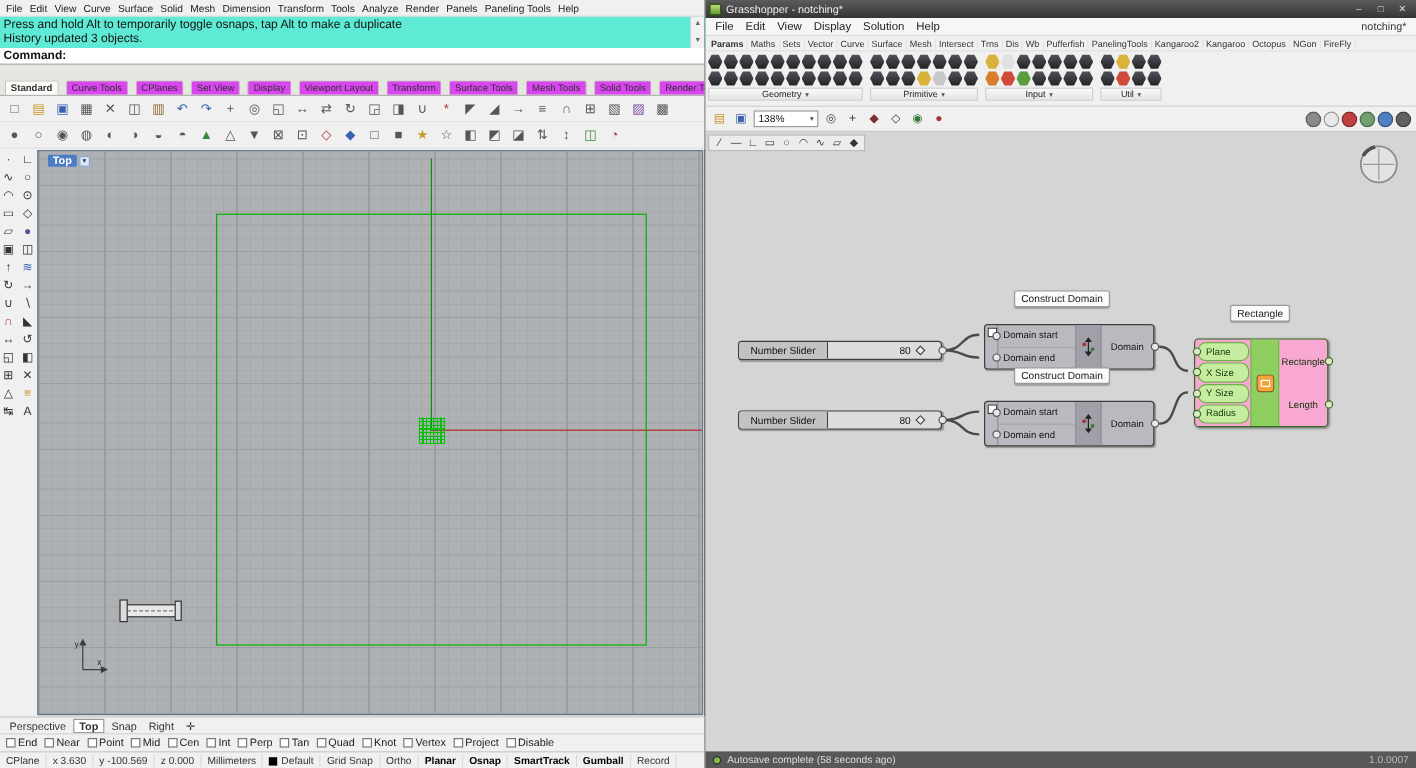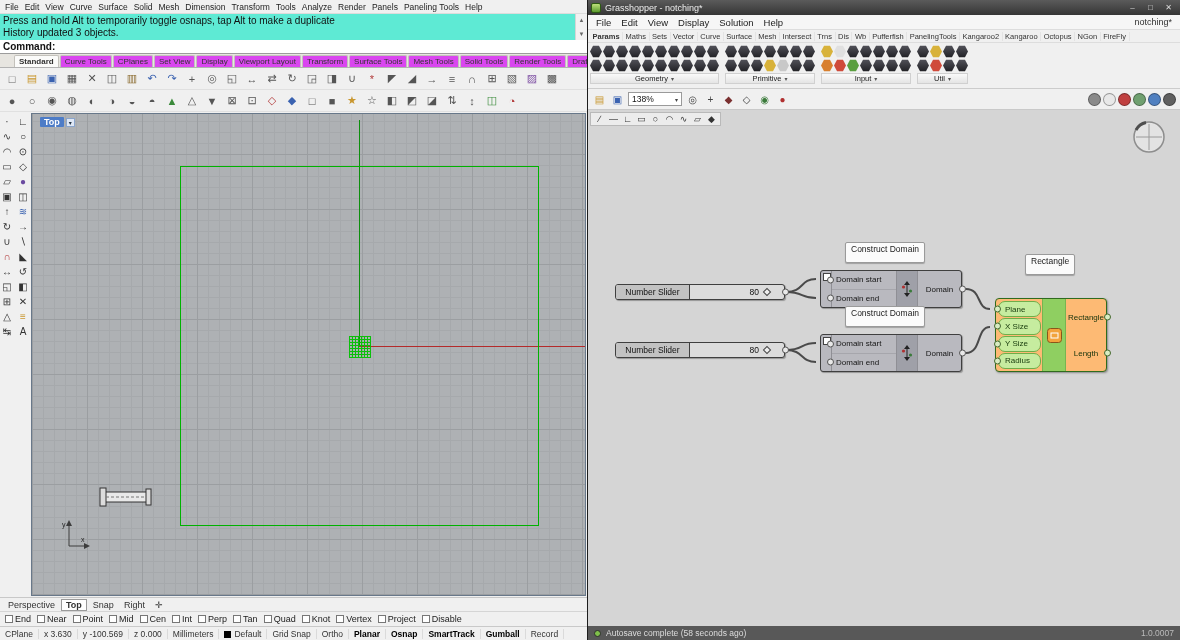--- a/index.html
+++ b/index.html
@@ -9,21 +9,21 @@
 
   
   #rhino{width:588px;height:640px;display:flex;flex-direction:column;background:#f0f0f0;border-right:1px solid #1d1d1d;}
   .r-titlebar{height:13px;background:#2e2e2e;color:#b9b9b9;font-size:8px;display:flex;align-items:center;gap:4px;padding:0 4px;flex:0 0 auto;}
   .r-appicon{width:8px;height:8px;border-radius:1px;background:linear-gradient(#f3f3f3,#8d8d8d);flex:0 0 auto;}
   .r-menubar{height:14px;background:#f0f0f0;display:flex;align-items:center;font-size:8.5px;color:#222;padding:0 2px;border-bottom:1px solid #dcdcdc;flex:0 0 auto;white-space:nowrap;}
   .r-menubar span{padding:0 3px;}
   .r-command{position:relative;height:26px;background:#5eead4;font-size:10px;line-height:12px;color:#111;padding:1px 14px 0 3px;flex:0 0 auto;overflow:hidden;}
   .r-scroll{position:absolute;right:0;top:0;width:12px;height:100%;background:#f1f1f1;border-left:1px solid #d5d5d5;display:flex;flex-direction:column;justify-content:space-between;align-items:center;font-size:6px;color:#666;}
   .r-prompt{height:14px;background:#fff;border-bottom:1px solid #9c9c9c;font-size:10px;font-weight:bold;color:#111;padding:1px 3px;flex:0 0 auto;}
-  .r-tabs{height:14px;background:#e7e5e0;display:flex;align-items:flex-end;gap:1px;padding:0 14px;border-bottom:1px solid #b2b2b2;font-size:8px;flex:0 0 auto;white-space:nowrap;overflow:hidden;}
+  .r-tabs{height:26px;background:#e7e5e0;display:flex;align-items:flex-end;gap:6px;padding:0 4px;border-bottom:1px solid #b2b2b2;font-size:8px;flex:0 0 auto;white-space:nowrap;overflow:hidden;}
   .r-tabs span{padding:1px 4px;background:#d946ef;border:1px solid #c3c1bb;border-bottom:none;border-radius:2px 2px 0 0;color:#333;}
   .r-tabs span.active{background:#fbfbfa;font-weight:bold;}
   .r-toolbar{height:22px;background:#f0f0f0;display:flex;align-items:center;gap:2px;padding:0 3px;border-bottom:1px solid #e0e0e0;flex:0 0 auto;overflow:hidden;}
   .ticon{width:18px;height:18px;display:flex;align-items:center;justify-content:center;font-size:11px;border-radius:2px;flex:0 0 auto;}
   .r-main{flex:1 1 auto;display:flex;min-height:0;}
   #r-sidebar{width:30px;background:#f0f0f0;display:grid;grid-template-columns:repeat(2,15px);align-content:start;gap:1px;padding-top:2px;flex:0 0 auto;}
   .sicon{width:14px;height:14px;display:flex;align-items:center;justify-content:center;font-size:10px;color:#444;}
   .r-viewport{flex:1 1 auto;position:relative;margin:1px;border:1px solid #68788a;overflow:hidden;
     background:
       repeating-linear-gradient(90deg,#9b9ea1 0 1px,transparent 1px 55px),
@@ -74,37 +74,37 @@
   .gt-icon{width:15px;height:15px;display:flex;align-items:center;justify-content:center;font-size:10px;flex:0 0 auto;}
   .zoombox{width:54px;height:14px;border:1px solid #9a9a9a;background:#fff;display:flex;align-items:center;justify-content:space-between;font-size:8.5px;color:#111;padding:0 3px;flex:0 0 auto;}
   .zoombox .zarr{font-size:6px;color:#444;}
   .gt-right{margin-left:auto;display:flex;gap:2px;align-items:center;}
   .ball{width:13px;height:13px;border-radius:50%;border:1px solid rgba(0,0,0,.35);flex:0 0 auto;}
   .g-canvas{flex:1 1 auto;position:relative;background:#d5d5d5;overflow:hidden;min-height:0;}
   .sketchbar{position:absolute;left:2px;top:2px;height:14px;background:#ececec;border:1px solid #b9b9b9;display:flex;align-items:center;gap:1px;padding:0 2px;z-index:6;}
   .sk{width:13px;text-align:center;font-size:9px;color:#333;}
   .wires{position:absolute;left:0;top:0;width:100%;height:100%;z-index:1;}
   .compass{position:absolute;right:12px;top:8px;z-index:2;}
-  .nlabel{position:absolute;z-index:3;background:#fbfbfb;border:1px solid #9a9a9a;border-radius:2px;height:21px;line-height:12px;font-size:8.5px;color:#222;padding:0 5px;white-space:nowrap;box-shadow:0 1px 1px rgba(0,0,0,.25);}
+  .nlabel{position:absolute;z-index:3;background:#fbfbfb;border:1px solid #9a9a9a;border-radius:2px;height:14px;line-height:12px;font-size:8.5px;color:#222;padding:0 5px;white-space:nowrap;box-shadow:0 1px 1px rgba(0,0,0,.25);}
   .slider{position:absolute;z-index:2;width:170px;height:16px;background:#dcdcdc;border:1px solid #3f3f3f;border-radius:3px;display:flex;align-items:center;box-shadow:1px 1px 1px rgba(0,0,0,.3);}
   .s-name{width:74px;height:100%;background:#c2c2c2;border-right:1px solid #3f3f3f;border-radius:2px 0 0 2px;font-size:8.5px;color:#111;text-align:center;line-height:14px;flex:0 0 auto;}
   .s-val{margin-left:auto;font-size:8.5px;color:#111;}
   .s-knob{width:6px;height:6px;border:1px solid #444;background:#eee;transform:rotate(45deg);margin:0 14px 0 5px;flex:0 0 auto;}
   .nub{position:absolute;width:7px;height:7px;border-radius:50%;background:#e9e9e9;border:1px solid #555;z-index:4;}
   .nub.out{right:-5px;top:50%;transform:translateY(-50%);}
   .nub.in{left:-5px;top:50%;transform:translateY(-50%);}
   .cdom{position:absolute;z-index:2;width:142px;height:38px;background:#b9b9bf;border:1px solid #3f3f3f;border-radius:3px;display:flex;box-shadow:1px 1px 1px rgba(0,0,0,.3);}
   .cd-pin{width:11px;border-right:1px solid #8f8f95;position:relative;flex:0 0 auto;}
   .cd-pin::before{content:"";position:absolute;left:2px;top:2px;width:6px;height:6px;background:#fff;border:1px solid #444;}
   .cd-ins{width:64px;display:flex;flex-direction:column;flex:0 0 auto;}
   .cd-in{flex:1;position:relative;display:flex;align-items:center;padding-left:4px;font-size:8px;color:#151515;border-bottom:1px solid #a6a6ac;}
   .cd-in:last-child{border-bottom:none;}
   .cd-icon{width:22px;background:#9fa0a8;border-left:1px solid #8f8f95;border-right:1px solid #8f8f95;display:flex;align-items:center;justify-content:center;flex:0 0 auto;}
   .cd-out{flex:1;position:relative;display:flex;align-items:center;justify-content:center;font-size:8px;color:#151515;}
-  .rcomp{position:absolute;z-index:2;width:112px;height:74px;background:#fdba74;border:1px solid #2f6b1d;border-radius:4px;display:flex;box-shadow:1px 1px 2px rgba(0,0,0,.35);margin-top:16px;}
+  .rcomp{position:absolute;z-index:2;width:112px;height:74px;background:#f9a8d4;border:1px solid #2f6b1d;border-radius:4px;display:flex;box-shadow:1px 1px 2px rgba(0,0,0,.35);}
   .rc-ins{width:46px;display:flex;flex-direction:column;padding:2px 1px 2px 2px;gap:1px;flex:0 0 auto;}
   .rc-in{flex:1;position:relative;background:#c6ec9f;border:1px solid #6fae4a;border-radius:7px;display:flex;align-items:center;padding-left:6px;font-size:8px;color:#173a0c;}
   .rc-in .nub.in{background:#d8ecc2;border-color:#44682e;}
   .rc-icon{width:24px;background:#8fcf61;border-left:1px solid #76b551;border-right:1px solid #76b551;display:flex;align-items:center;justify-content:center;flex:0 0 auto;}
   .rc-outs{flex:1;display:flex;flex-direction:column;}
   .rc-out{flex:1;position:relative;display:flex;align-items:center;justify-content:center;font-size:8px;color:#14320a;}
   .rc-out .nub.out{background:#d8ecc2;border-color:#44682e;}
   .g-status{height:14px;background:#585858;color:#ddd;display:flex;align-items:center;gap:5px;font-size:8.5px;padding:0 6px;flex:0 0 auto;}
   .g-status .dot{width:7px;height:7px;border-radius:50%;background:#7fbf4a;border:1px solid #2c2c2c;flex:0 0 auto;}
   .g-ver{margin-left:auto;color:#bbb;}

